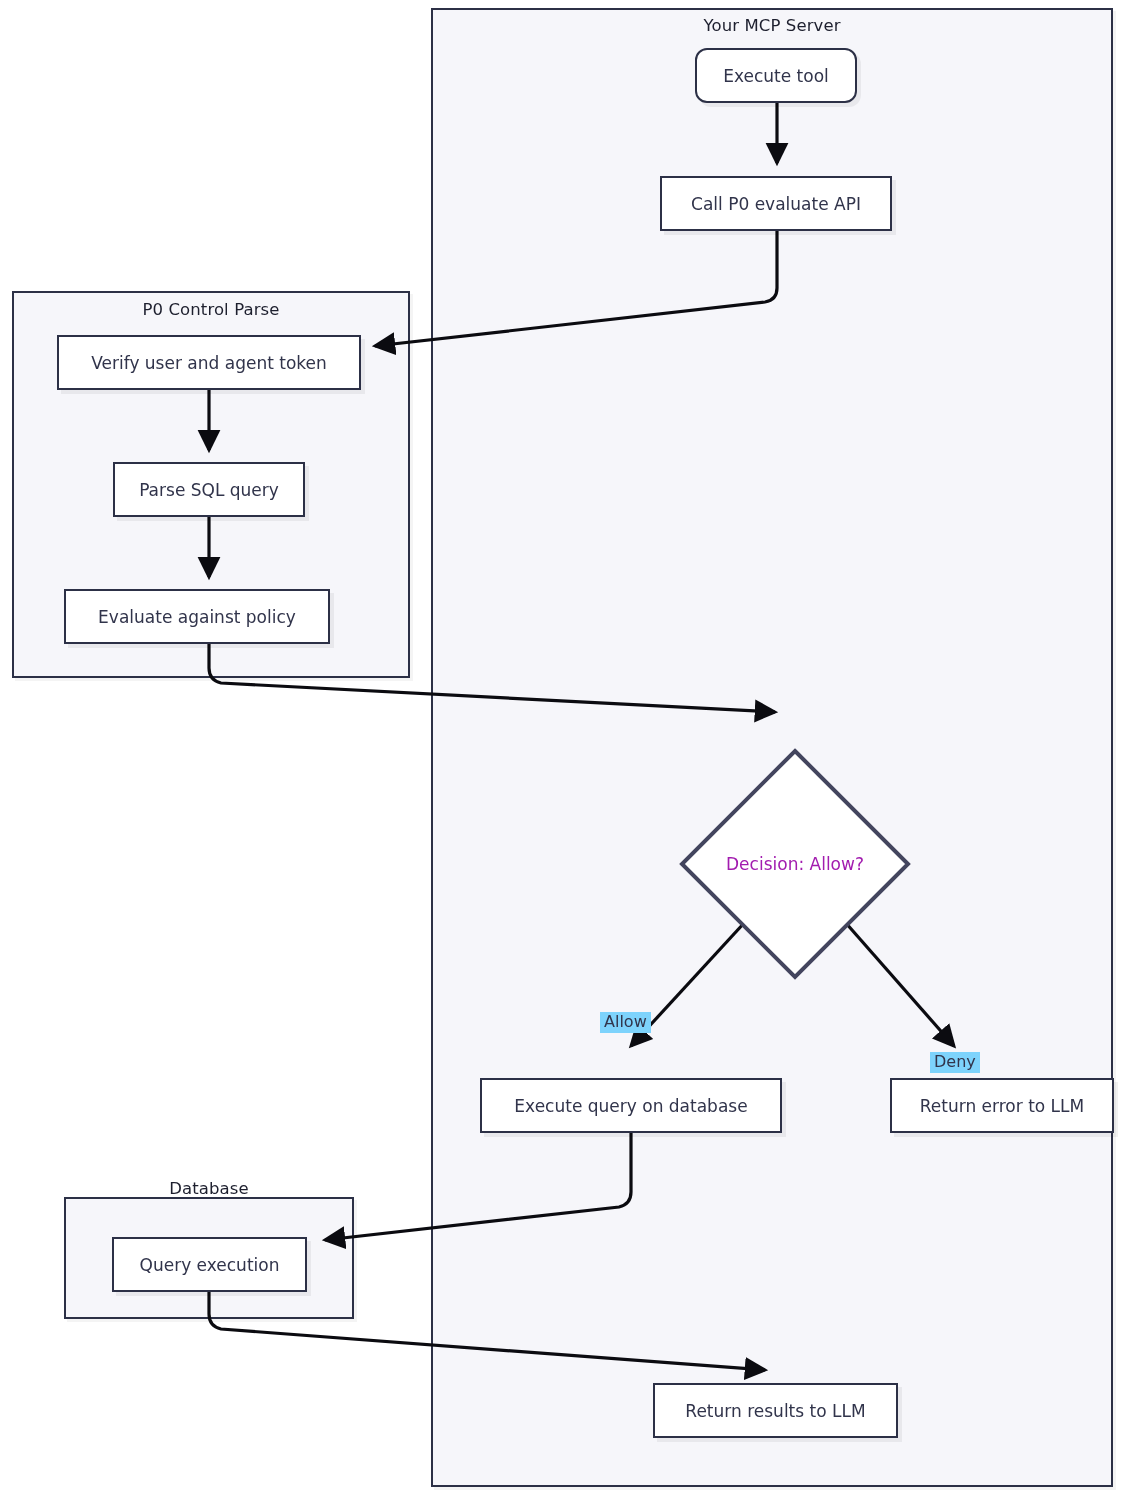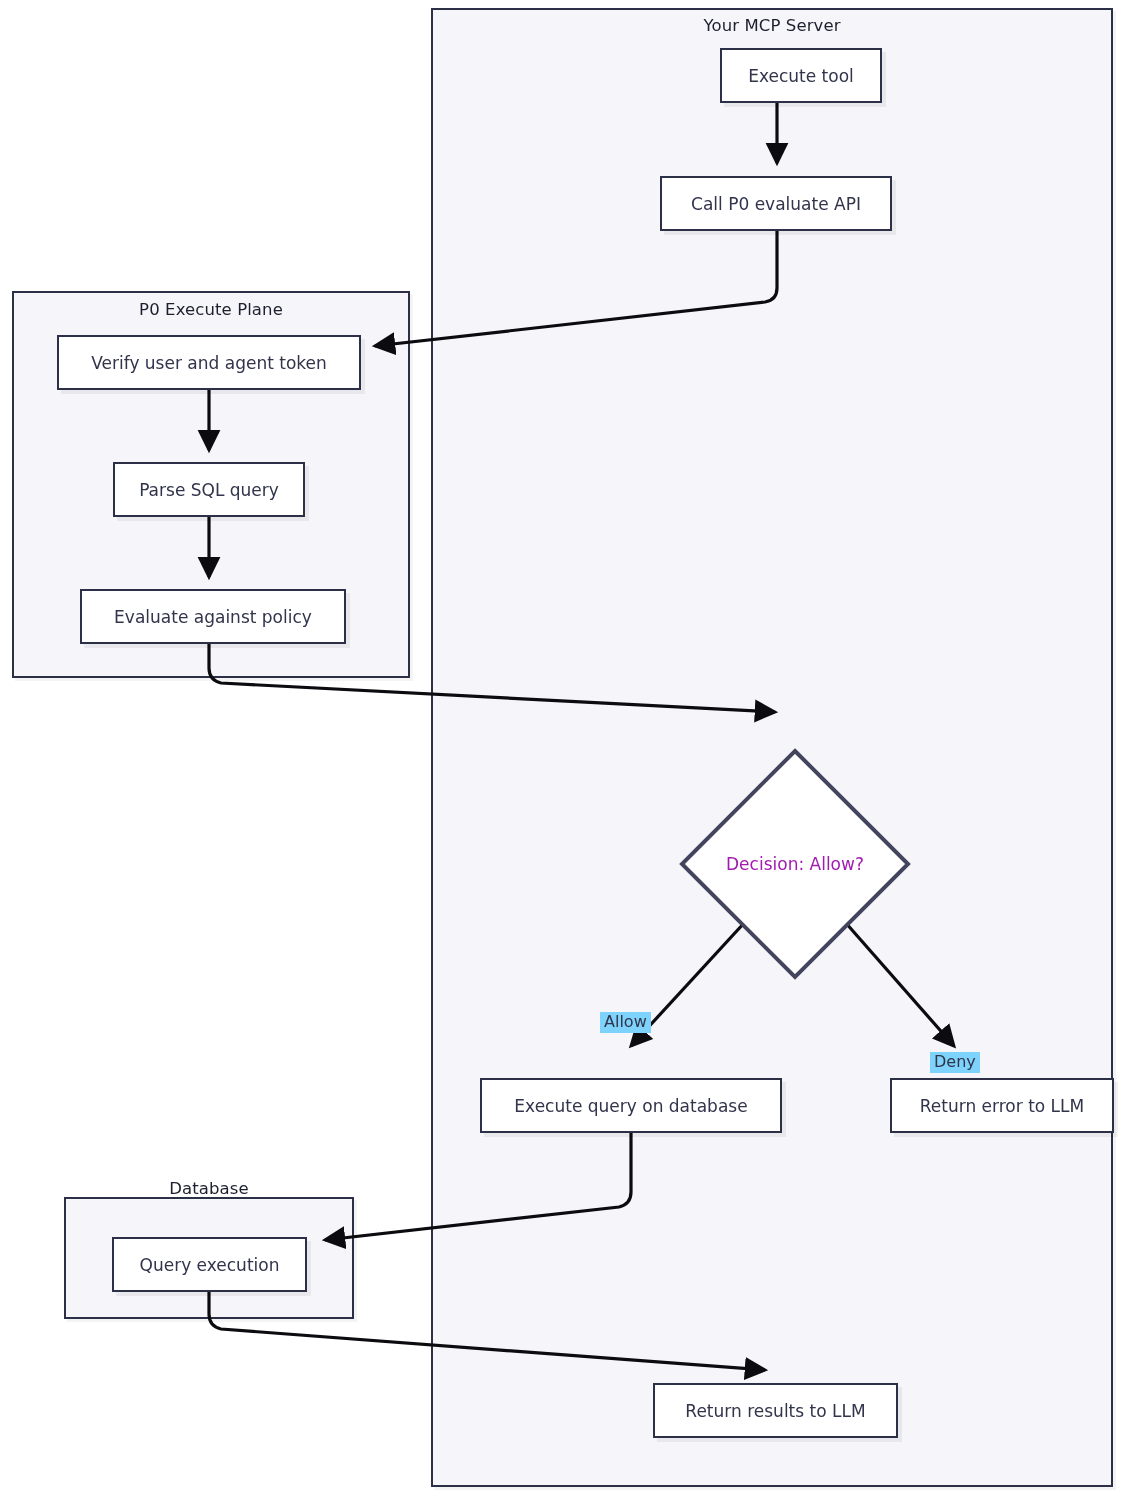--- a/index.html
+++ b/index.html
@@ -88,21 +88,21 @@
 <body>
 
 <div id="canvas">
 
   <div class="subgraph" style="left:431px; top:8px; width:682px; height:1479px;">
   </div>
   <div class="subgraph-title" style="left:431px; width:682px; top:16px;">Your MCP Server</div>
 
   <div class="subgraph" style="left:12px; top:291px; width:398px; height:387px;">
   </div>
-  <div class="subgraph-title" style="left:12px; width:398px; top:300px;">P0 Execute Plane</div>
+  <div class="subgraph-title" style="left:12px; width:398px; top:300px;">P0 Control Parse</div>
 
   <div class="subgraph" style="left:64px; top:1197px; width:290px; height:122px;">
   </div>
   <div class="subgraph-title" style="left:64px; width:290px; top:1179px;">Database</div>
 
   <svg id="wires" viewBox="0 0 1128 1500" xmlns="http://www.w3.org/2000/svg">
     <defs>
       <marker id="arrow" viewBox="0 0 12 12" refX="9.5" refY="6" markerWidth="8" markerHeight="8" orient="auto-start-reverse">
         <path d="M 0 0.6 L 11 6 L 0 11.4 z" fill="#0b0b10"></path>
       </marker>
@@ -122,29 +122,29 @@
       <path d="M 745 922 L 631 1046" marker-end="url(#arrow)"></path>
 
       <path d="M 845 922 L 954 1046" marker-end="url(#arrow)"></path>
 
       <path d="M 631 1133 L 631 1192 Q 631 1204 619 1207 L 325 1240" marker-end="url(#arrow)"></path>
 
       <path d="M 209 1292 L 209 1314 Q 209 1326 221 1329 L 765 1370" marker-end="url(#arrow)"></path>
     </g>
   </svg>
 
-  <div class="node" style="left:720px; top:48px; width:162px; height:55px;">Execute tool</div>
+  <div class="node" style="left:695px; top:48px; width:162px; height:55px;border-radius:12px;">Execute tool</div>
 
   <div class="node" style="left:660px; top:176px; width:232px; height:55px;">Call P0 evaluate API</div>
 
   <div class="node" style="left:57px; top:335px; width:304px; height:55px;">Verify user and agent token</div>
 
   <div class="node" style="left:113px; top:462px; width:192px; height:55px;">Parse SQL query</div>
 
-  <div class="node" style="left:80px; top:589px; width:266px; height:55px;">Evaluate against policy</div>
+  <div class="node" style="left:64px; top:589px; width:266px; height:55px;">Evaluate against policy</div>
 
   <div class="decision-wrap" style="left:676px; top:745px; width:238px; height:238px;">
     <svg class="decision-shape" viewBox="0 0 238 238" xmlns="http://www.w3.org/2000/svg">
       <polygon points="119,6 232,119 119,232 6,119" fill="#ffffff" stroke="#43455e" stroke-width="4"></polygon>
     </svg>
     <span class="decision-label">Decision: Allow?</span>
   </div>
 
   <div class="edge-label" style="left:600px; top:1012px;">Allow</div>
 

